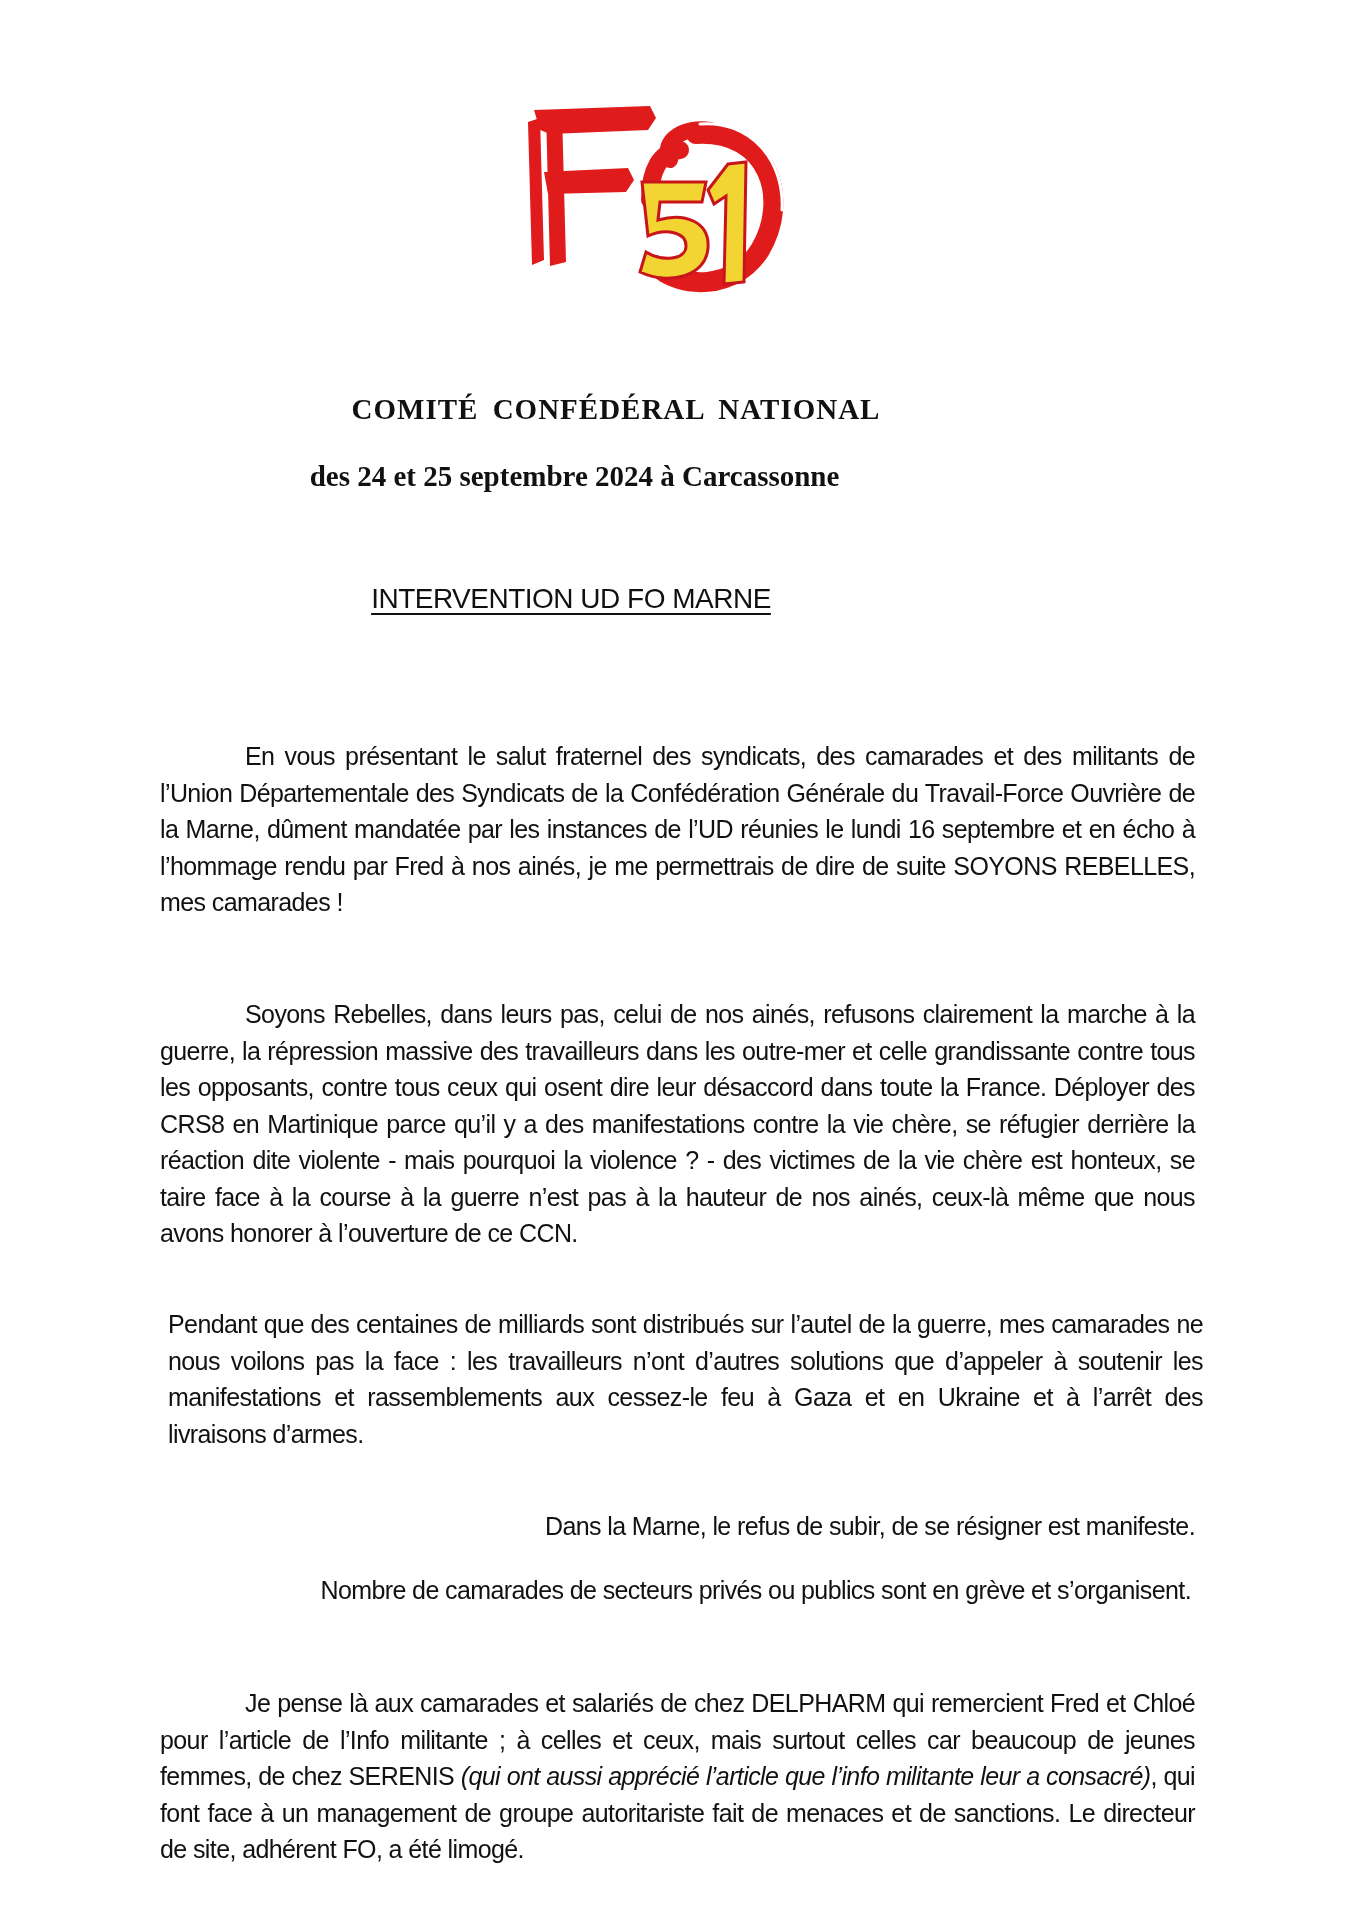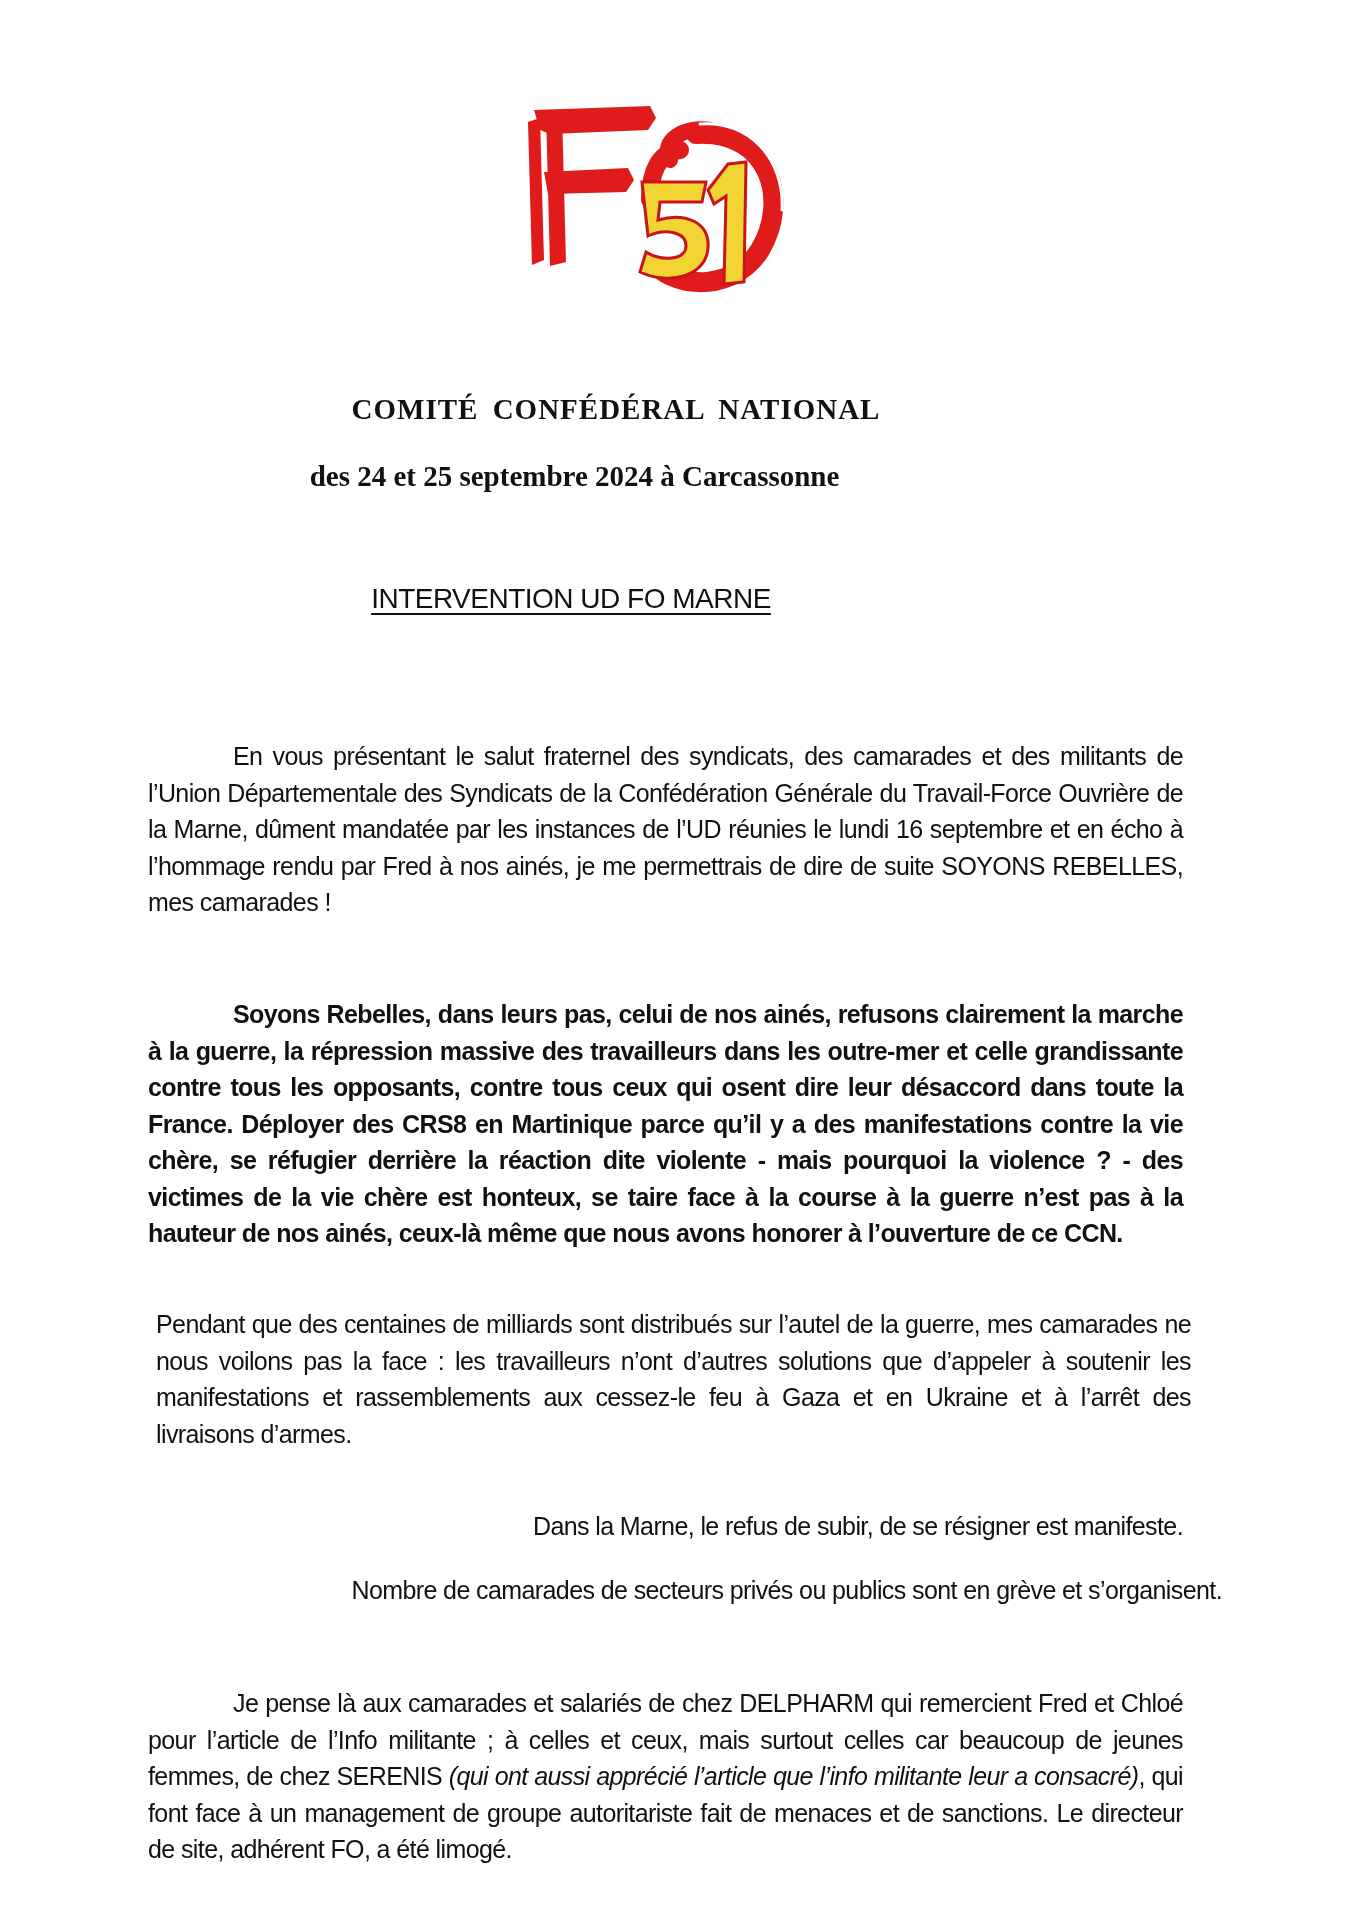--- a/index.html
+++ b/index.html
@@ -5,30 +5,30 @@
     html, body { margin: 0; padding: 0; background: #ffffff; }
     body { width: 1357px; height: 1920px; position: relative; overflow: hidden; color: #111; }
     .logo { position: absolute; left: 510px; top: 90px; width: 290px; height: 210px; }
     .title1 { position: absolute; top: 393px; left: 0; width: 1232px; text-align: center;
       font-family: "Liberation Serif", serif; font-weight: bold; font-size: 29px; letter-spacing: 1px; word-spacing: 6px; }
     .title2 { position: absolute; top: 460px; left: 0; width: 1149px; text-align: center;
       font-family: "Liberation Serif", serif; font-weight: bold; font-size: 29px; }
     .title3 { position: absolute; top: 583px; left: 0; width: 1142px; text-align: center;
       font-family: "Liberation Sans", sans-serif; font-size: 28px; }
     .title3 span { text-decoration: underline; text-underline-offset: 5px; letter-spacing: -0.5px; }
-    .para { position: absolute; left: 148px; width: 1035px;
+    .para { position: absolute; left: 160px; width: 1035px;
       font-family: "Liberation Sans", sans-serif; font-size: 25px; line-height: 36.5px;
       text-align: justify; letter-spacing: -0.6px; }
     .indent { text-indent: 85px; }
     .center { text-align: right; }
     .p1 { top: 738px; }
-    .p2 { top: 996px; font-weight: bold; }
+    .p2 { top: 996px; }
     .p3 { top: 1298px; }
     .p4 { top: 1508px; }
-    .p5 { top: 1572px; left: 167px; width: 1055px; }
+    .p5 { top: 1572px; left: 136px; width: 1055px; }
     .p6 { top: 1685px; }
     em { font-style: italic; }
   </style>
 </head>
 <body>
 
 <div class="logo">
   <svg width="290" height="210" viewBox="0 0 290 210">
 
     <g fill="#e01b1b">

